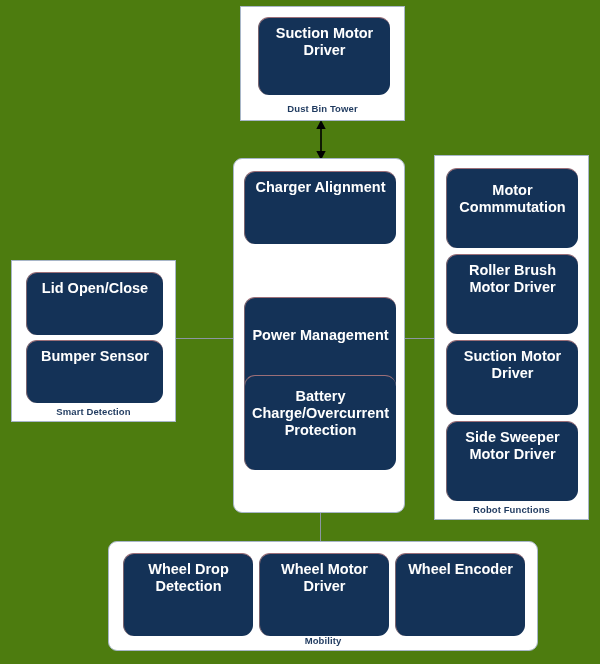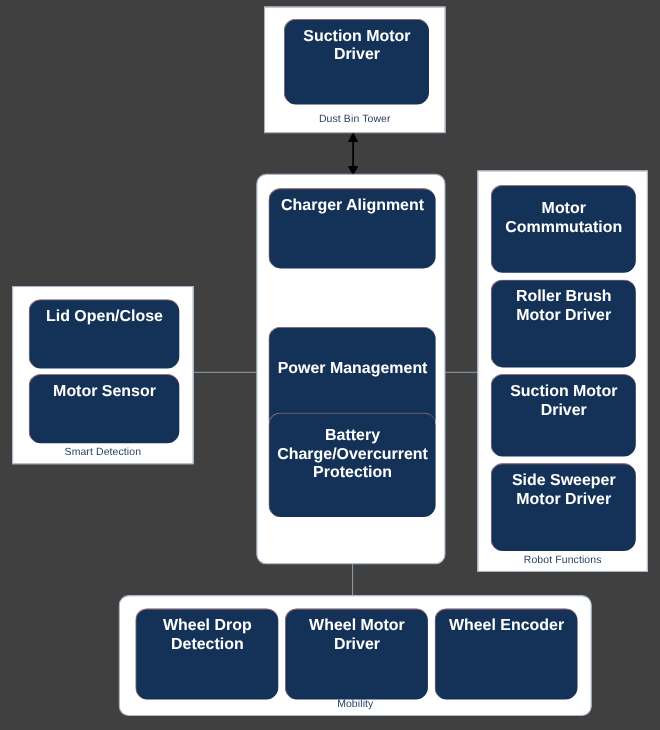--- a/index.html
+++ b/index.html
@@ -4,41 +4,41 @@
 <style>
   html, body {
     margin: 0;
     padding: 0;
     background: #ffffff;
   }
   #canvas {
     position: relative;
     width: 600px;
     height: 664px;
-    background: #404040;
+    background: #4d7c0f;
     font-family: "Liberation Sans", sans-serif;
     overflow: hidden;
   }
 
   
   .group {
     position: absolute;
     box-sizing: border-box;
     border: 1px solid #a8b6c8;
     background: #ffffff;
   }
   .group.rounded { border-radius: 9px; }
 
   .group-label {
     position: absolute;
     left: 0;
     right: 0;
     text-align: center;
     font-size: 9.5px;
-    font-weight: 400;
+    font-weight: 700;
     color: #1f3a5f;
     letter-spacing: 0.1px;
     white-space: nowrap;
   }
 
   
   .node {
     position: absolute;
     box-sizing: border-box;
     background: #143257;
@@ -94,21 +94,21 @@
       <span class="node-label">Suction Motor Driver</span>
     </div>
     <div class="group-label" style="top:96px;">Dust Bin Tower</div>
   </div>
 
   <div class="group" style="left:11px; top:260px; width:165px; height:162px;">
     <div class="node top" style="left:14px; top:11px; width:137px; height:63px;">
       <span class="node-label">Lid Open/Close</span>
     </div>
     <div class="node top" style="left:14px; top:79px; width:137px; height:63px;">
-      <span class="node-label">Motor Sensor</span>
+      <span class="node-label">Bumper Sensor</span>
     </div>
     <div class="group-label" style="top:145px;">Smart Detection</div>
   </div>
 
   <div class="group rounded" style="left:233px; top:158px; width:172px; height:355px;">
     <div class="node top" style="left:10px; top:12px; width:152px; height:73px;">
       <span class="node-label">Charger Alignment</span>
     </div>
     <div class="node middle" style="left:10px; top:114px; width:152px; height:95px;margin-top:24px;">
       <span class="node-label">Power Management</span>

